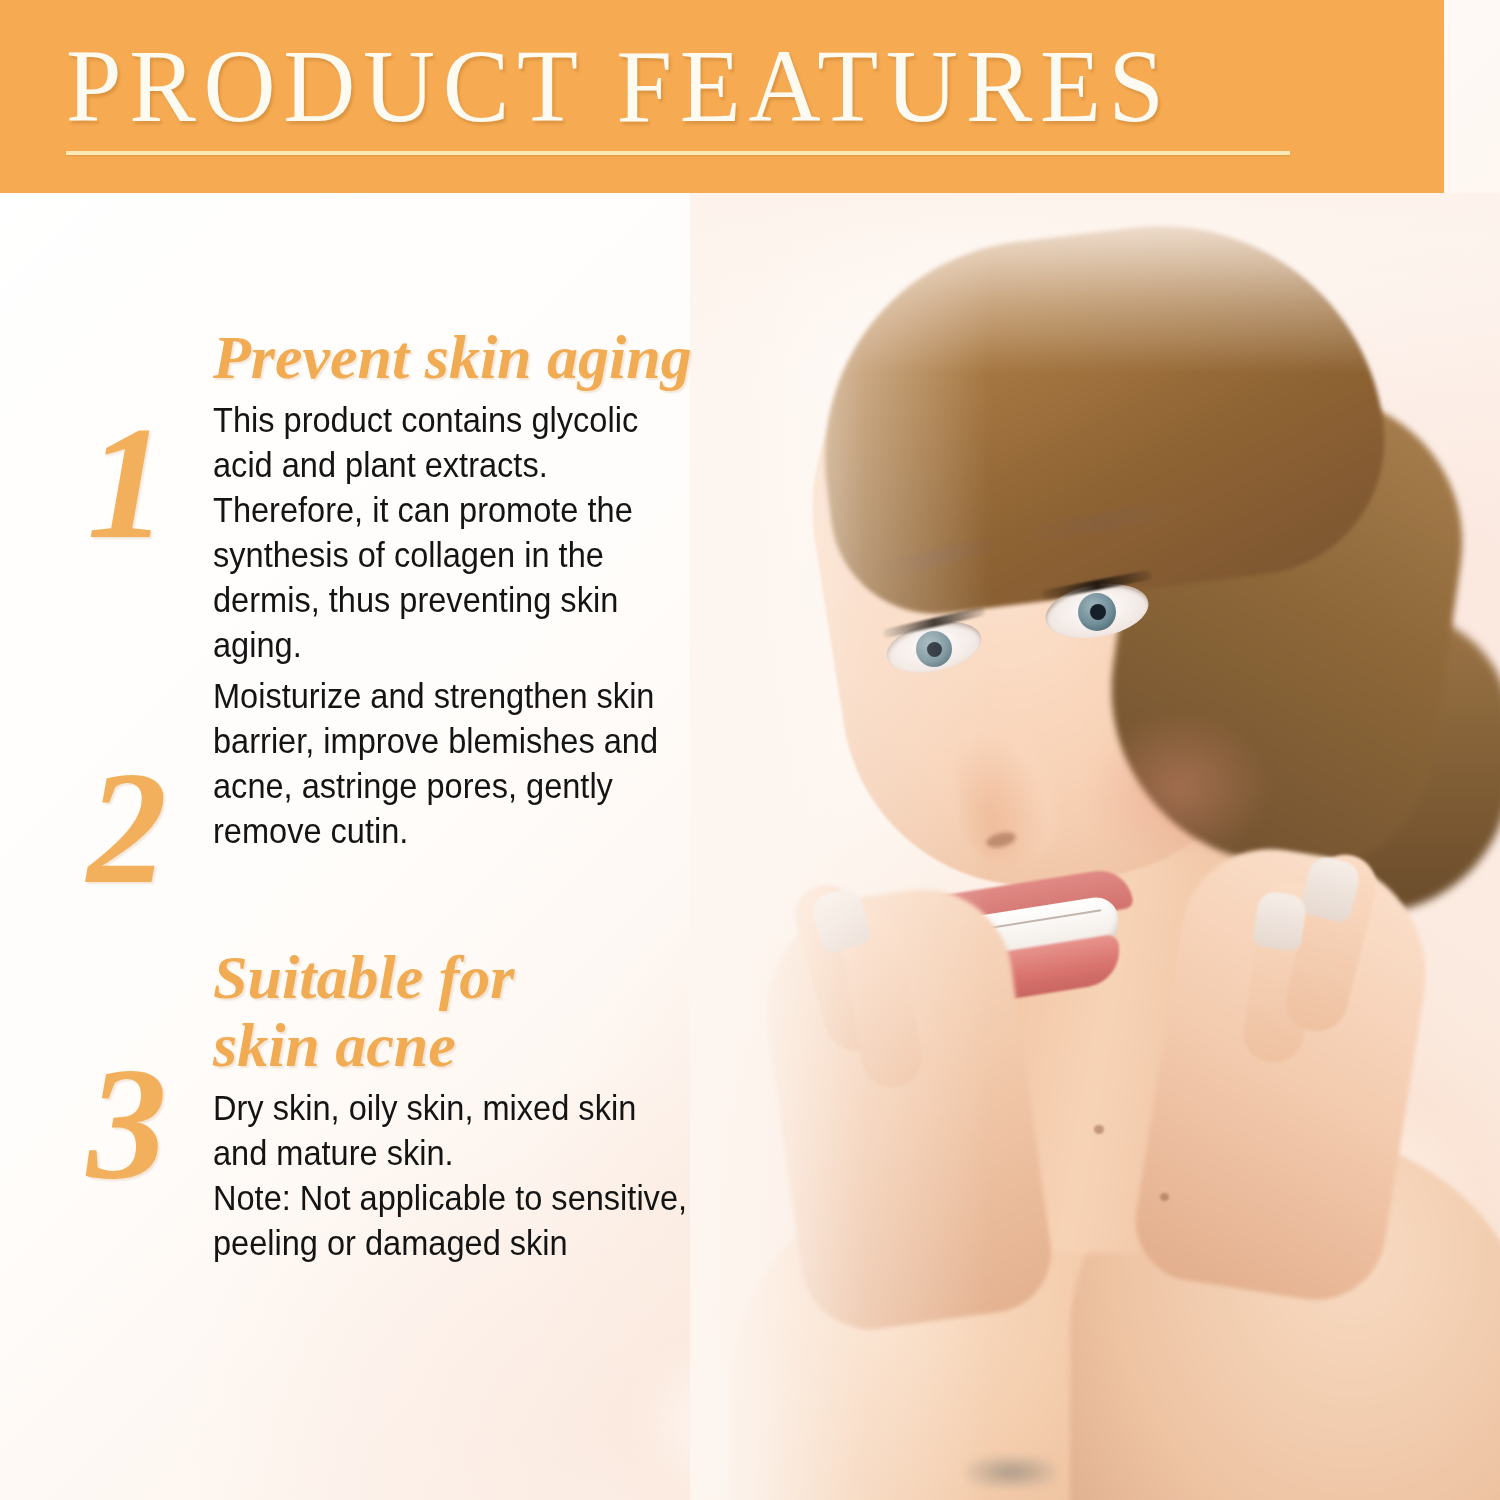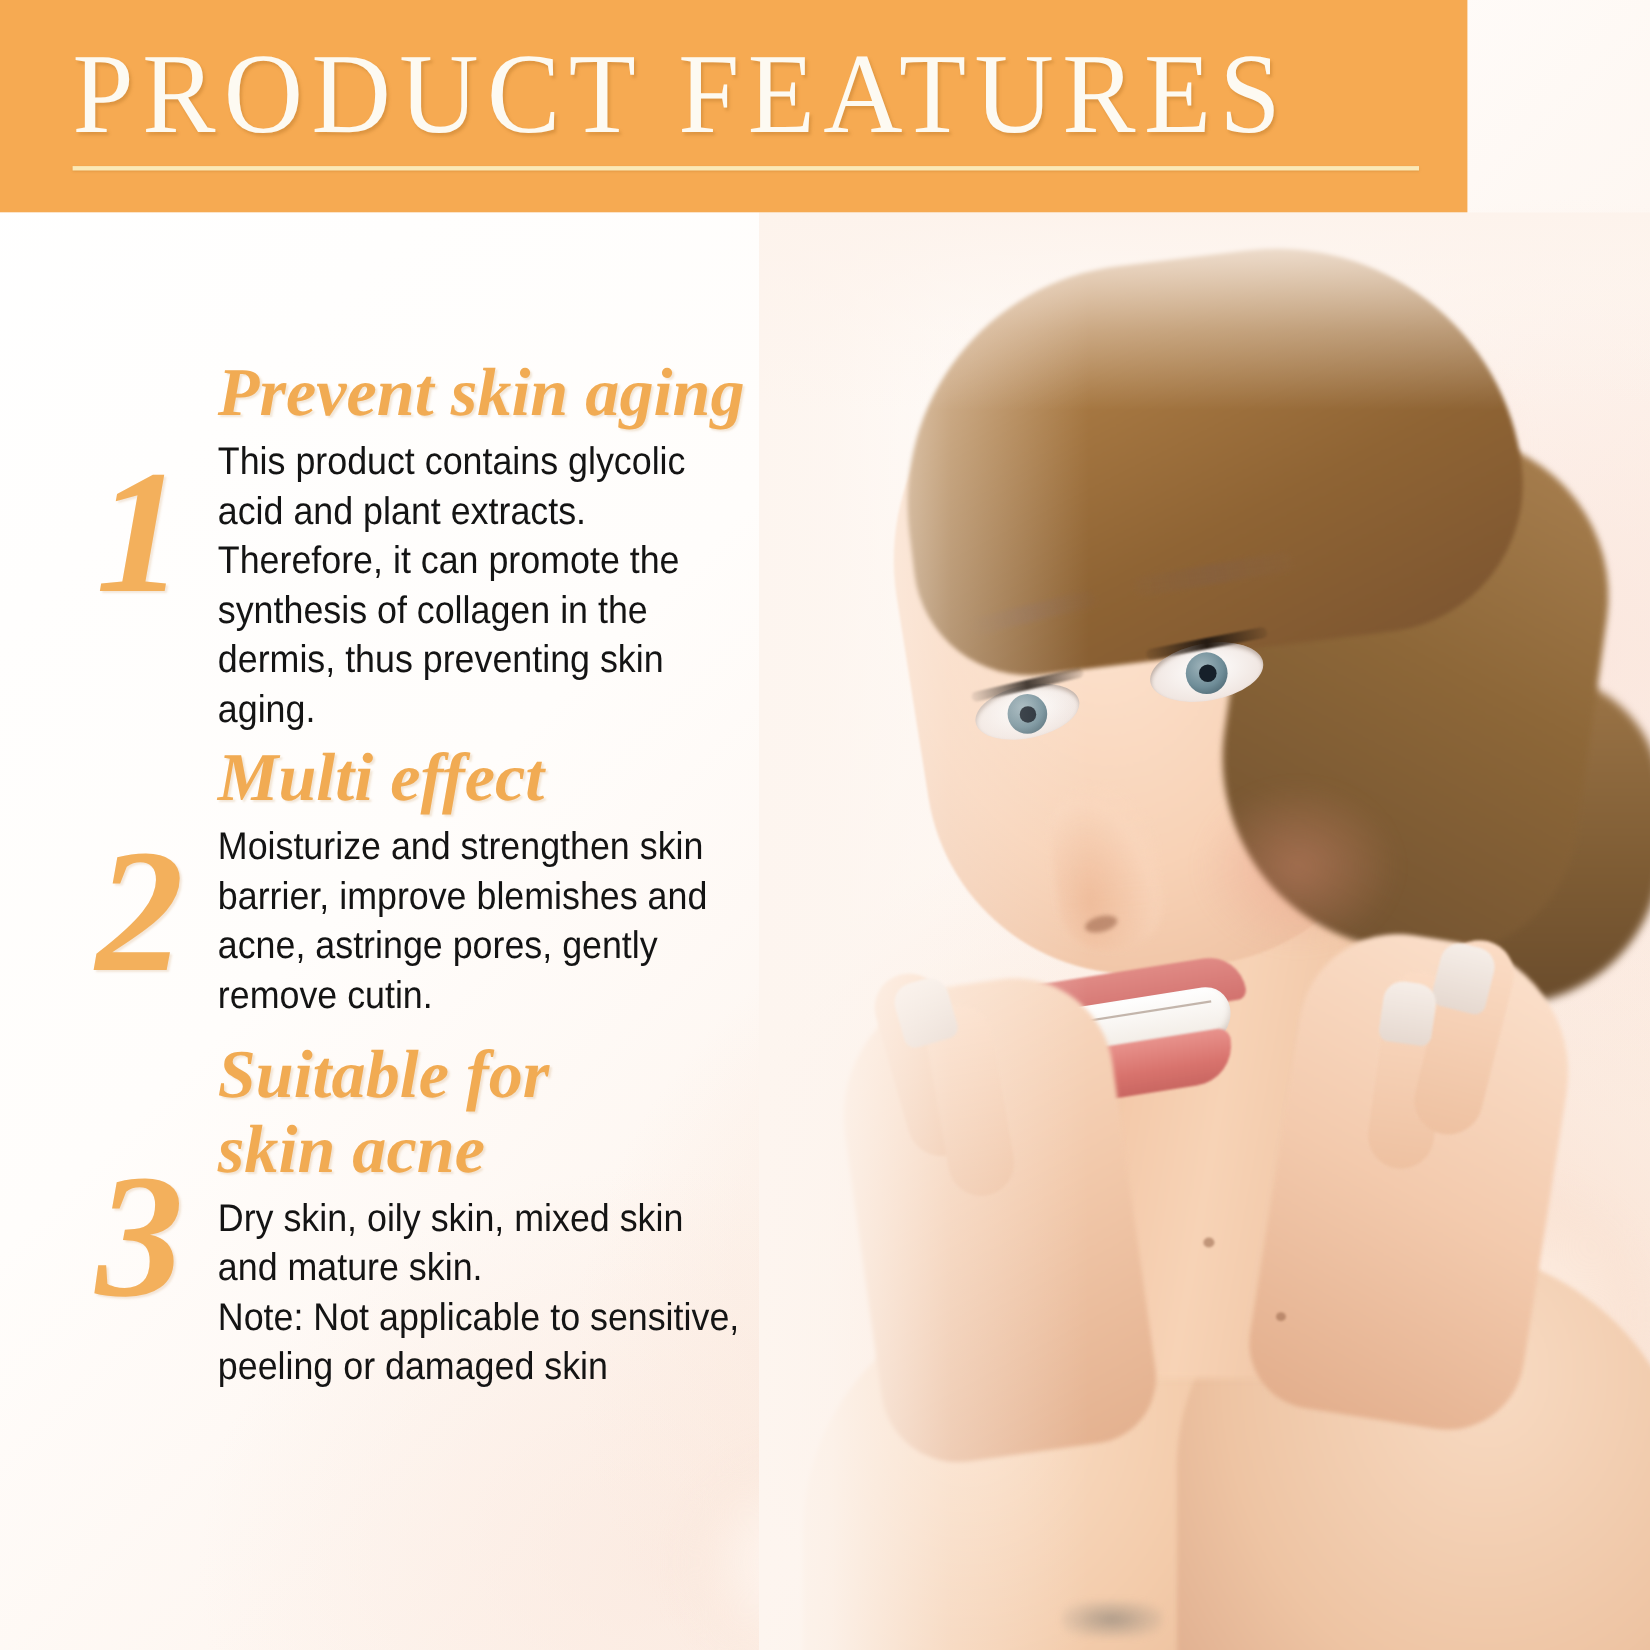--- a/index.html
+++ b/index.html
@@ -36,21 +36,21 @@
     position: absolute;
     border-radius: 50%;
     pointer-events: none;
     filter: blur(14px);
   }
 
   
   .header-bar {
     position: absolute;
     left: 0; top: 0;
-    width: 1334px;
+    width: 1444px;
     height: 193px;
     background: #f6aa52;
   }
   .header-title {
     position: absolute;
     left: 66px;
     top: 31px;
     font-family: "Liberation Serif", serif;
     font-weight: 400;
     font-size: 104px;
@@ -311,21 +311,21 @@
     line-height: 160px;
     color: #f3b05c;
     text-shadow: 2px 2px 2px rgba(190,130,60,0.18);
   }
   .feature-1 .feature-num { top: 80px; }
   .feature-2 .feature-num { top: 75px; }
   .feature-3 .feature-num { top: 100px; }
 
   .feature-body {
     position: absolute;
-    left: 198px;
+    left: 213px;
     width: 520px;
   }
   .feature-heading {
     font-family: "Liberation Serif", serif;
     font-style: italic;
     font-weight: 700;
     font-size: 62px;
     line-height: 68px;
     color: #f1ab53;
     margin: 0 0 6px 0;
@@ -408,21 +408,20 @@
       <div class="feature-num">1</div>
       <div class="feature-body">
         <h2 class="feature-heading">Prevent skin aging</h2>
         <p class="feature-text">This product contains glycolic acid and plant extracts. Therefore, it can promote the synthesis of collagen in the dermis, thus preventing skin aging.</p>
       </div>
     </div>
 
     <div class="feature feature-2">
       <div class="feature-num">2</div>
       <div class="feature-body">
-        <h2 class="feature-heading">Multi effect</h2>
         <p class="feature-text">Moisturize and strengthen skin barrier, improve blemishes and acne, astringe pores, gently remove cutin.</p>
       </div>
     </div>
 
     <div class="feature feature-3">
       <div class="feature-num">3</div>
       <div class="feature-body">
         <h2 class="feature-heading">Suitable for
 skin acne</h2>
         <p class="feature-text">Dry skin, oily skin, mixed skin and mature skin.</p>

